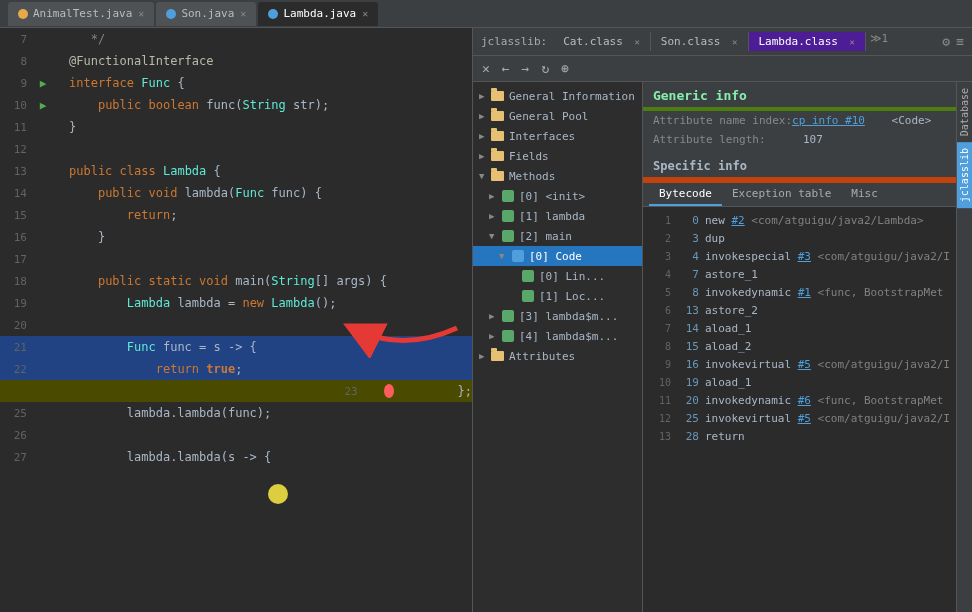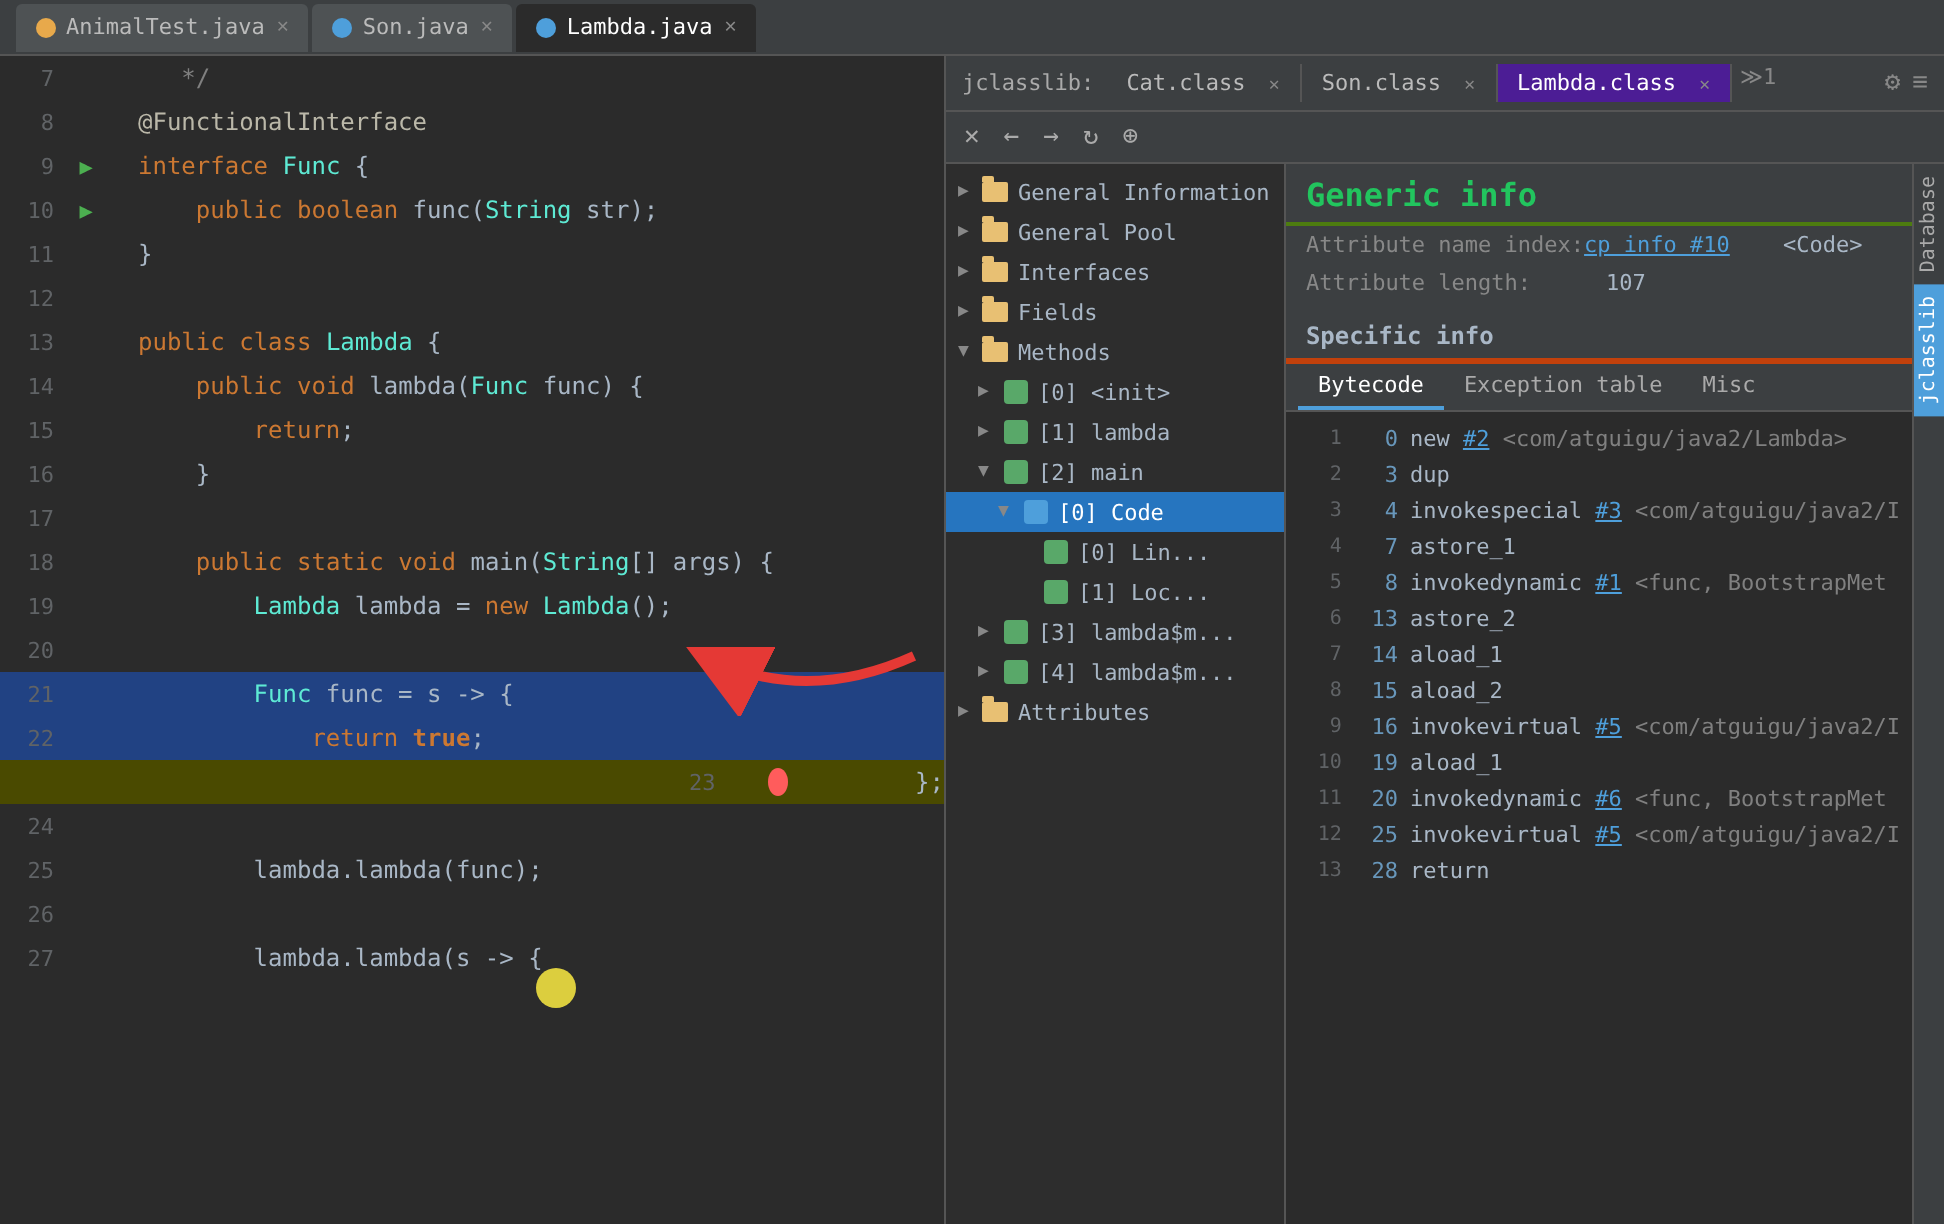--- a/index.html
+++ b/index.html
@@ -252,24 +252,24 @@
     .jcl-info {
       flex: 1;
       background: #3c3f41;
       overflow: hidden;
       display: flex;
       flex-direction: column;
     }
 
     .info-header {
       padding: 6px 10px 4px;
-      font-size: 16px;
+      font-size: 13px;
       font-weight: bold;
-      color: #22c55e;
-      border-bottom: 2px solid #4d7c0f;
+      color: #86efac;
+      border-bottom: 4px solid #4d7c0f;
     }
 
     .info-row {
       display: flex;
       align-items: center;
       padding: 3px 10px;
       font-size: 11px;
       color: #a9b7c6;
     }
     .info-label {
@@ -277,21 +277,21 @@
       color: #888;
     }
     .info-value { color: #a9b7c6; padding-left: 20px; }
     .info-link { color: #4e9fdb; text-decoration: underline; cursor: pointer; }
 
     .specific-header {
       padding: 6px 10px 4px;
       font-size: 12px;
       font-weight: bold;
       color: #a9b7c6;
-      border-bottom: 3px solid #c2410c;
+      border-bottom: 6px solid #c2410c;
       margin-top: 4px;
     }
 
     
     .bytecode-tabs {
       display: flex;
       border-bottom: 1px solid #555;
       background: #3c3f41;
       padding: 0 6px;
     }
@@ -511,26 +511,20 @@
 
       <div class="code-line yellow-bg" style="position:relative;">
         <span class="line-num">23</span>
         <span class="line-arrow"></span>
         <span style="display:flex;align-items:center;width:14px">
           <span class="breakpoint"></span>
         </span>
         <span class="line-content">        };</span>
       </div>
 
-      <div class="code-line">
-        <span class="line-num">24</span>
-        <span class="line-arrow"></span>
-        <span style="width:14px"></span>
-        <span class="line-content"></span>
-      </div>
 
       <div class="code-line">
         <span class="line-num">25</span>
         <span class="line-arrow"></span>
         <span style="width:14px"></span>
         <span class="line-content">        lambda.lambda(func);</span>
       </div>
 
       <div class="code-line">
         <span class="line-num">26</span>

